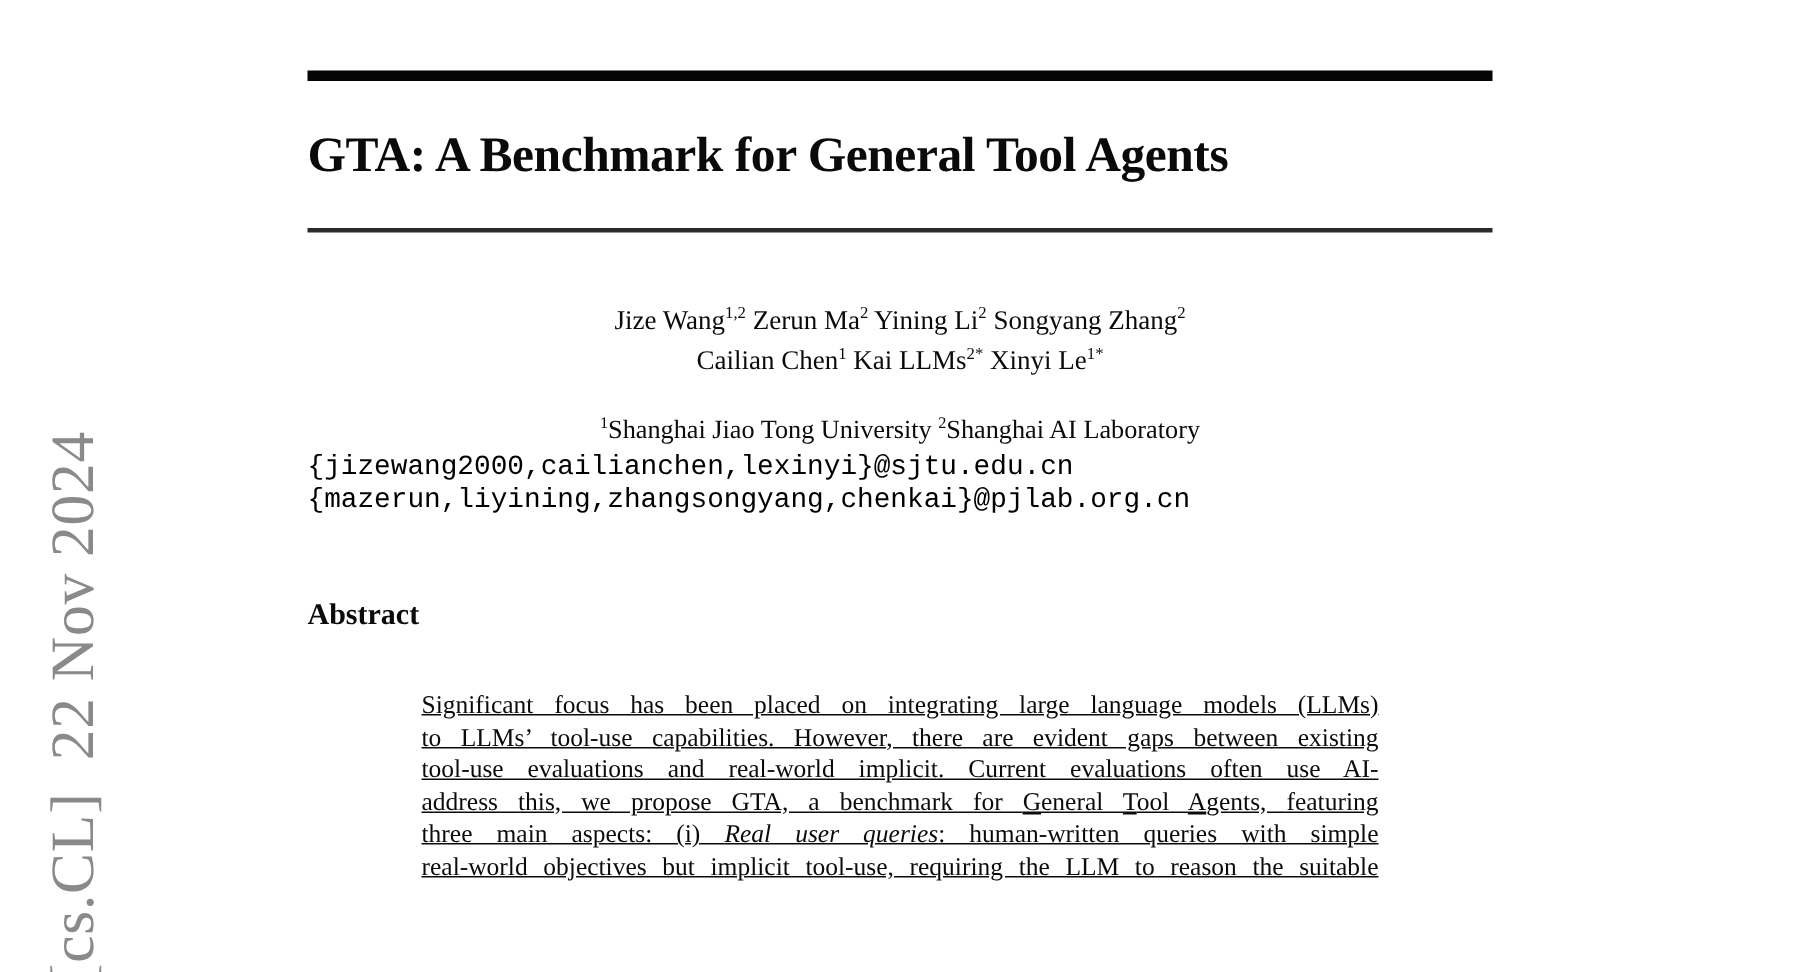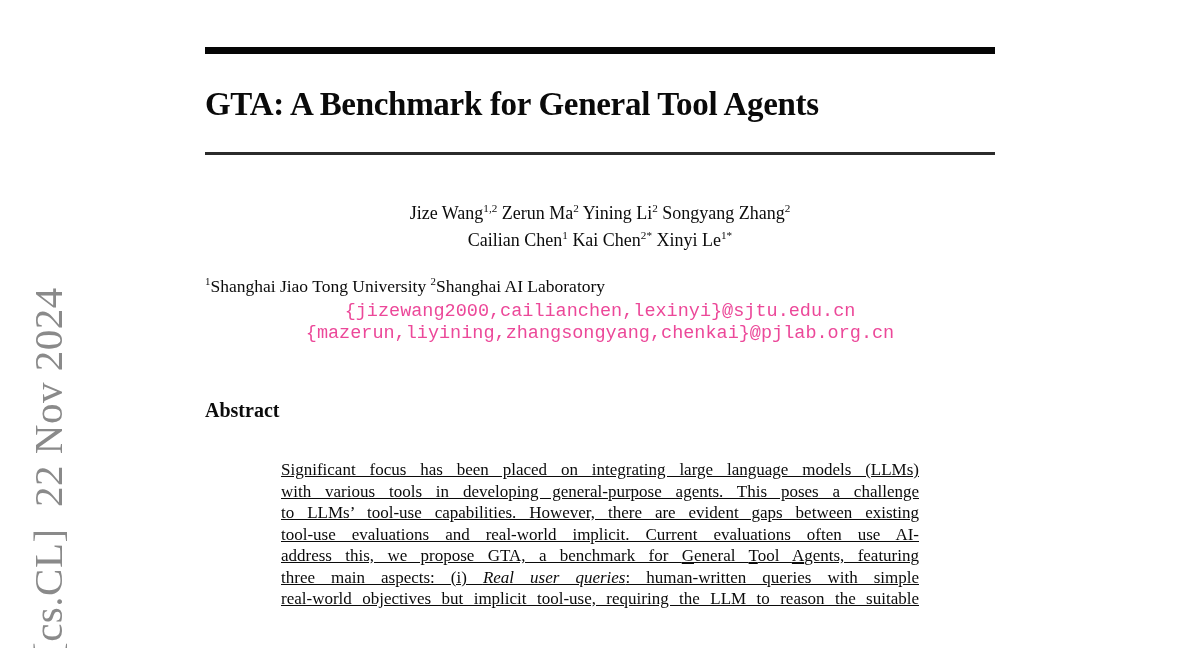--- a/index.html
+++ b/index.html
@@ -39,29 +39,28 @@
     color: #0a0a0a;
   }
   .authors {
     position: absolute; left: 205px; top: 200px; width: 790px;
     text-align: center;
     font-weight: 400; font-size: 18px; line-height: 27px;
   }
   sup { font-size: 62%; vertical-align: super; line-height: 0; }
   .affil {
     position: absolute; left: 205px; top: 276px; width: 790px;
-    text-align: left;
+    text-align: center;
     font-size: 17.5px;
   }
   .emails {
     position: absolute; left: 205px; top: 301px; width: 790px;
-    text-align: center;
     font-family: "Liberation Mono", "DejaVu Sans Mono", monospace;
     font-size: 18.5px; line-height: 21.5px;
-    color: #ec4899;
+    color: #000000;
   }
   .abstract-heading {
     position: absolute; left: 205px; top: 399px; width: 790px;
     font-weight: 700; font-size: 20px;
   }
   .abstract {
     position: absolute; left: 281px; top: 459px; width: 638px;
     font-size: 17px; line-height: 21.55px;
   }
   .abs-line {
@@ -81,35 +80,34 @@
   <div class="stamp" style="color: rgb(138, 138, 138);">[cs.CL]  22 Nov 2024</div>
 
   <div class="rule-top"></div>
 
   <div class="title">GTA: A Benchmark for General Tool Agents</div>
 
   <div class="rule-bottom"></div>
 
   <div class="authors">
     <div id="authors-line1"><span>Jize Wang</span><sup>1,2</sup> <span>Zerun Ma</span><sup>2</sup> <span>Yining Li</span><sup>2</sup> <span>Songyang Zhang</span><sup>2</sup></div>
-    <div id="authors-line2"><span>Cailian Chen</span><sup>1</sup> <span>Kai Chen</span><sup>2*</sup> <span>Xinyi Le</span><sup>1*</sup></div>
+    <div id="authors-line2"><span>Cailian Chen</span><sup>1</sup> <span>Kai LLMs</span><sup>2*</sup> <span>Xinyi Le</span><sup>1*</sup></div>
   </div>
 
   <div class="affil" id="affiliations"><sup>1</sup>Shanghai Jiao Tong University <sup>2</sup>Shanghai AI Laboratory</div>
 
   <div class="emails">
     <div>{jizewang2000,cailianchen,lexinyi}@sjtu.edu.cn</div>
     <div>{mazerun,liyining,zhangsongyang,chenkai}@pjlab.org.cn</div>
   </div>
 
   <div class="abstract-heading">Abstract</div>
 
   <div class="abstract" id="abstract-lines">
       <div class="abs-line"><span>Significant focus has been placed on integrating large language models (LLMs)</span></div>
-      <div class="abs-line"><span>with various tools in developing general-purpose agents. This poses a challenge</span></div>
       <div class="abs-line"><span>to LLMs’ tool-use capabilities. However, there are evident gaps between existing</span></div>
       <div class="abs-line"><span>tool-use evaluations and real-world implicit. Current evaluations often use AI-</span></div>
       <div class="abs-line"><span>address this, we propose GTA, a benchmark for </span><span class="u">G</span><span>eneral </span><span class="u">T</span><span>ool </span><span class="u">A</span><span>gents, featuring</span></div>
       <div class="abs-line"><span>three main aspects: (i) </span><span class="i">Real user queries</span><span>:  human-written queries with simple</span></div>
       <div class="abs-line"><span>real-world objectives but implicit tool-use, requiring the LLM to reason the suitable</span></div>
     </div>
 
 </div>
 
 </body></html>

